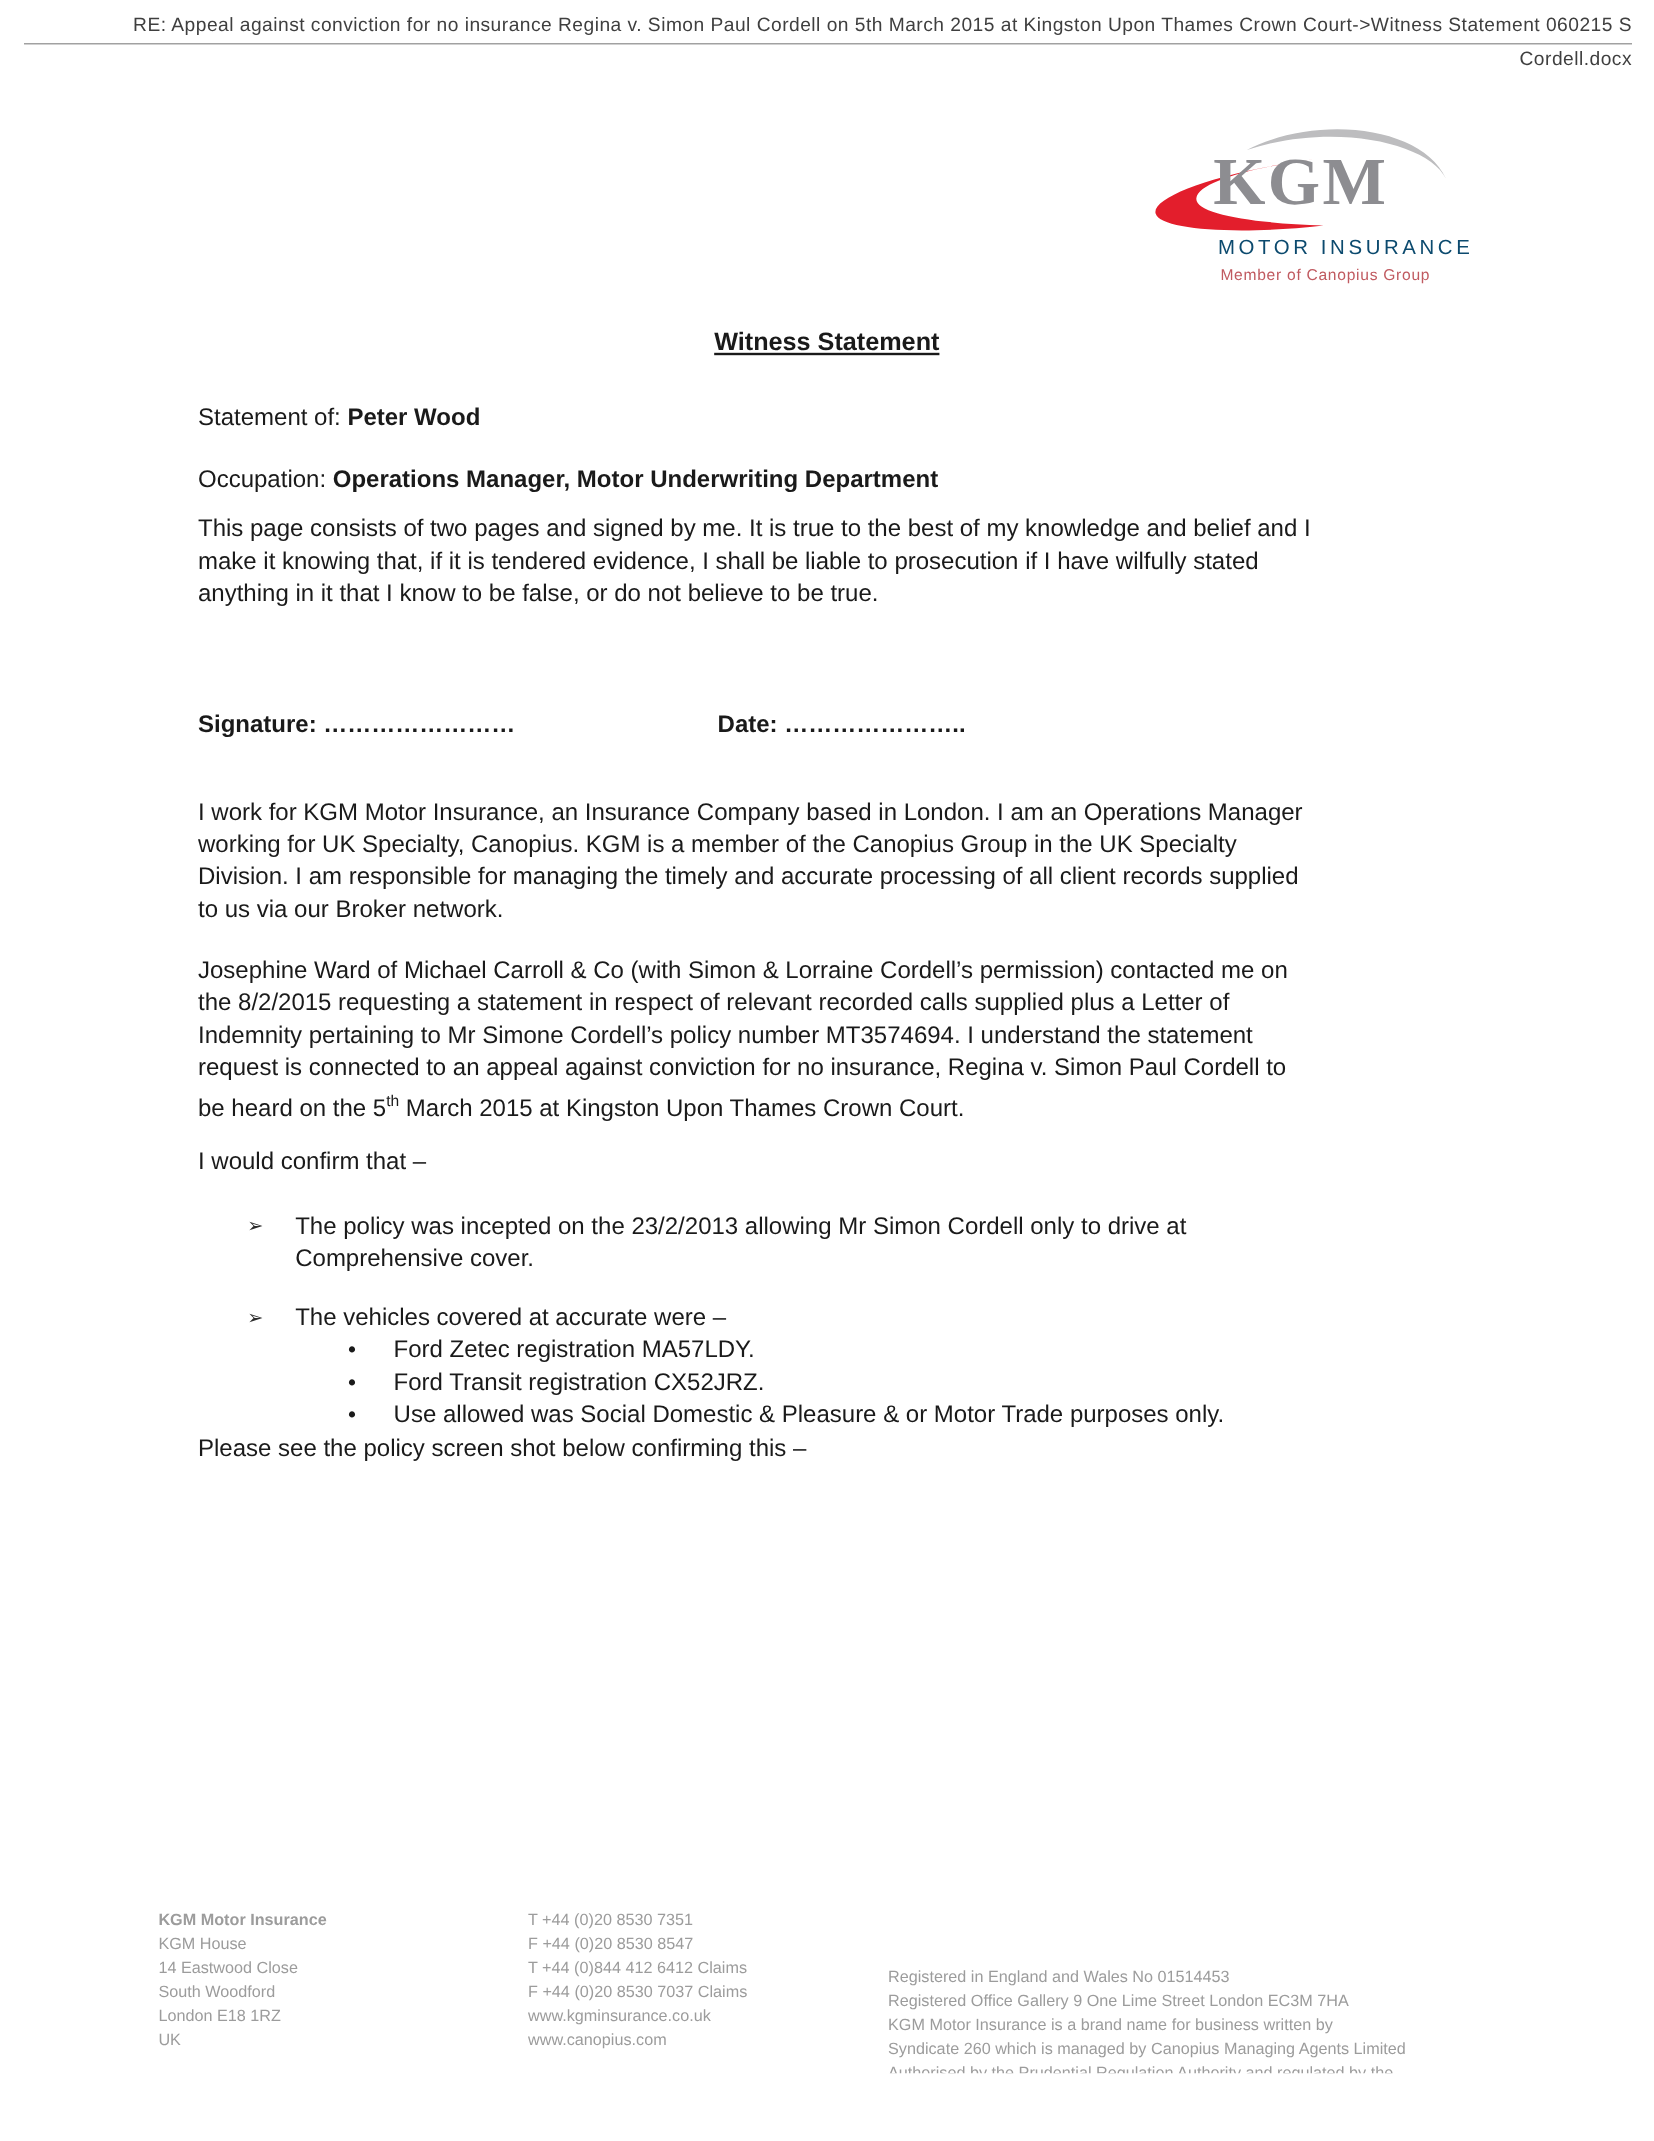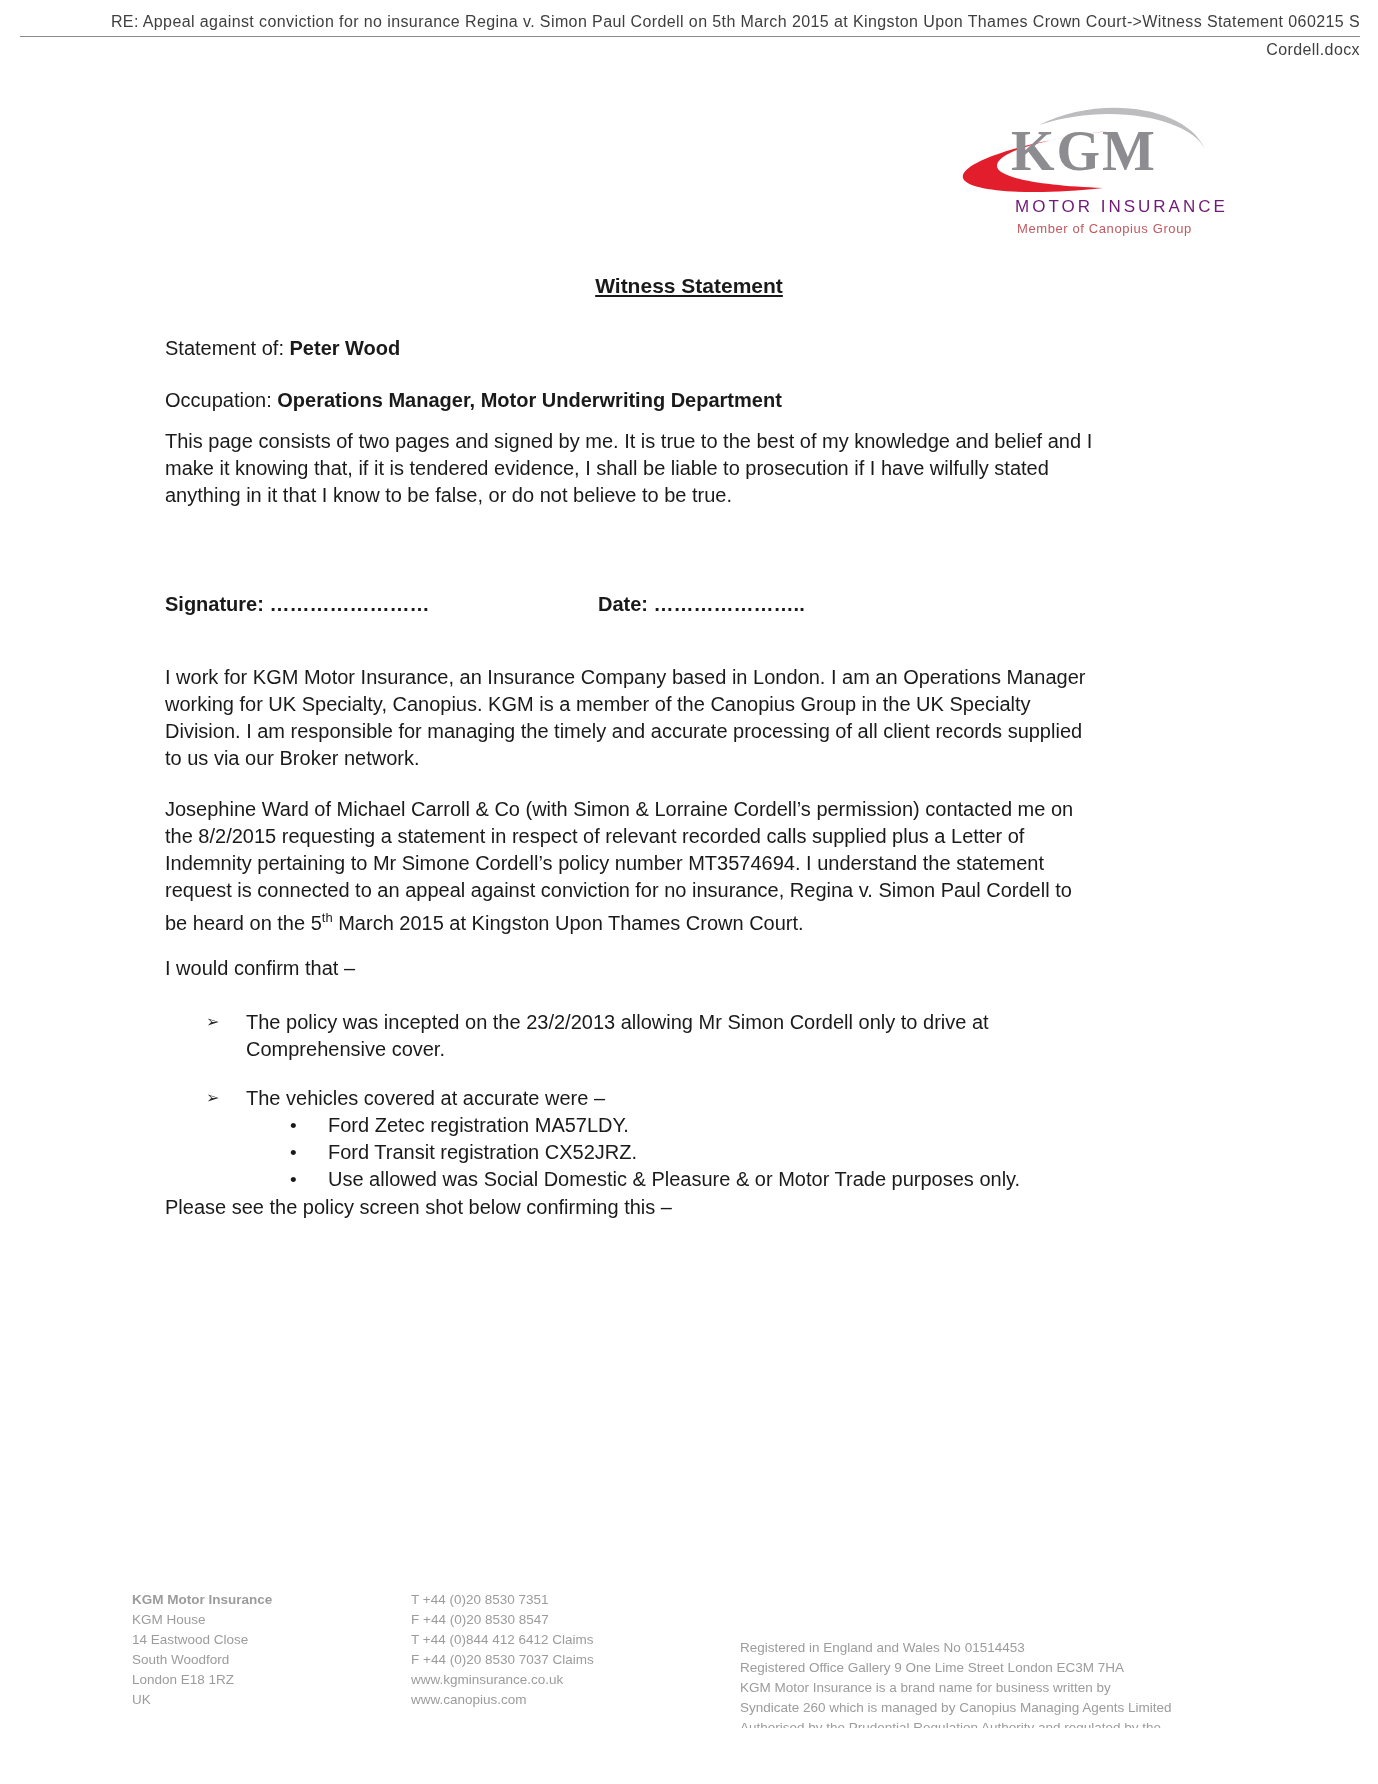--- a/index.html
+++ b/index.html
@@ -20,21 +20,21 @@
   .hdr-line{display:block;}
   .hdr-rule{
     position:absolute;top:36px;left:20px;width:1340px;height:0;
     border-top:1.5px solid #8a8a8a;
   }
   
   .logo{position:absolute;left:953px;top:93px;width:262px;}
   .logo svg{display:block;}
   .logo-tagline{
     position:absolute;left:62px;top:104px;white-space:nowrap;
-    font-size:17px;letter-spacing:3px;color:#701a75;font-weight:400;
+    font-size:17px;letter-spacing:3px;color:#0c4a6e;font-weight:400;
   }
   .logo-member{
     position:absolute;left:64px;top:128px;white-space:nowrap;
     font-size:13px;letter-spacing:.6px;color:#c05a60;
   }
   
   .body-col{left:165px;width:1048px;}
   .title{top:274px;text-align:center;font-size:21px;font-weight:bold;text-decoration:underline;}
   .line20{font-size:20px;line-height:27px;}
   .lines{white-space:pre-line;}
@@ -128,21 +128,21 @@
   <div class="abs body-col line20" style="top:1194px;">Please see the policy screen shot below confirming this –</div>
 
   <div class="footer-col first" style="left:132px;">
       <div class="footer-line">KGM Motor Insurance</div>
       <div class="footer-line">KGM House</div>
       <div class="footer-line">14 Eastwood Close</div>
       <div class="footer-line">South Woodford</div>
       <div class="footer-line">London E18 1RZ</div>
       <div class="footer-line">UK</div>
     </div>
-  <div class="footer-col" style="left:411px;">
+  <div class="footer-col" style="left:440px;">
       <div class="footer-line">T +44 (0)20 8530 7351</div>
       <div class="footer-line">F +44 (0)20 8530 8547</div>
       <div class="footer-line">T +44 (0)844 412 6412 Claims</div>
       <div class="footer-line">F +44 (0)20 8530 7037 Claims</div>
       <div class="footer-line">www.kgminsurance.co.uk</div>
       <div class="footer-line">www.canopius.com</div>
     </div>
   <div class="footer-col" style="left:740px;margin-top:48px;">
       <div class="footer-line">Registered in England and Wales No 01514453</div>
       <div class="footer-line">Registered Office Gallery 9 One Lime Street London EC3M 7HA</div>

